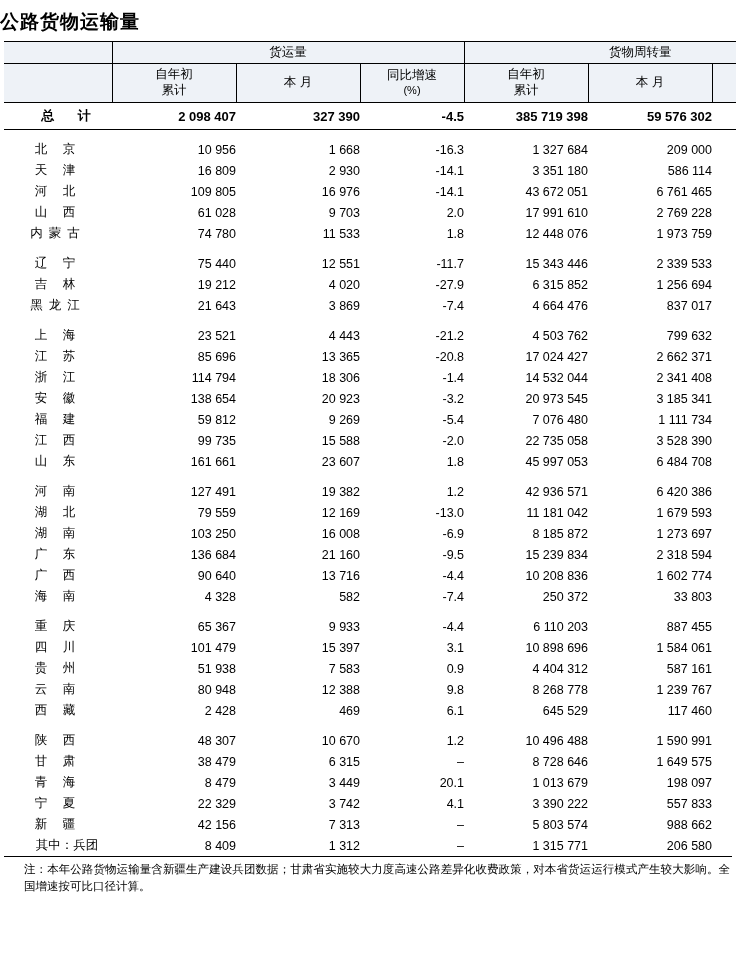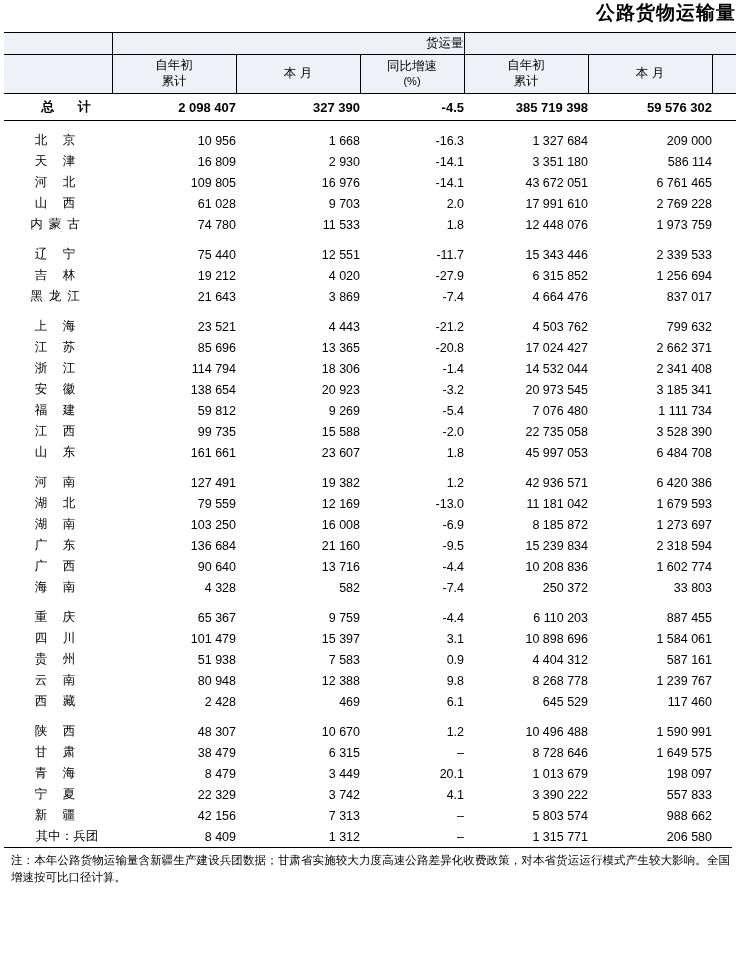--- a/index.html
+++ b/index.html
@@ -15,24 +15,25 @@
     position: relative;
     overflow: hidden;
   }
   #page {
     width: 736px;
     height: 978px;
     position: relative;
     box-sizing: border-box;
   }
   .title {
-    text-align: right;
+    text-align: left;
     font-size: 19px;
     font-weight: bold;
     letter-spacing: 1px;
+    padding-top: 9px;
     padding-bottom: 6px;
   }
   .unit {
     text-align: right;
     font-size: 11.5px;
     padding-right: 6px;
     padding-bottom: 3px;
   }
   table.main {
     border-collapse: collapse;
@@ -44,21 +45,21 @@
   table.main th, table.main td {
     padding: 0;
     margin: 0;
   }
   .hdr-row th {
     border-top: 1.2px solid #000;
     border-bottom: 1px solid #000;
     background: #eef2f7;
     font-weight: normal;
     font-size: 12.5px;
-    text-align: right;
+    text-align: center;
     height: 21px;
     vertical-align: middle;
   }
   .hdr-row2 th {
     border-bottom: 1px solid #000;
     background: #eef2f7;
     font-weight: normal;
     font-size: 12.5px;
     text-align: center;
     vertical-align: middle;
@@ -111,21 +112,21 @@
   td.num.totalnum, td.pct.totalpct {
     font-weight: bold;
   }
   .bottom-line {
     border-top: 1px solid #000;
     margin: 0 4px;
   }
   .note {
     font-size: 11.5px;
     line-height: 1.45;
-    padding: 4px 6px 0 11px;
+    padding: 4px 6px 0 24px;
     text-align: justify;
   }
 </style>
 </head>
 <body>
 
 <div id="page">
 
   <div class="title">公路货物运输量</div>
 
@@ -362,21 +363,21 @@
           <td class="num">4 328</td>
           <td class="num">582</td>
           <td class="pct">-7.4</td>
           <td class="num">250 372</td>
           <td class="num">33 803</td>
           <td class="pct">-8.5</td>
         </tr>
         <tr class="data-row gap">
           <td class="region">重  庆</td>
           <td class="num">65 367</td>
-          <td class="num">9 759</td>
+          <td class="num">9 933</td>
           <td class="pct">-4.4</td>
           <td class="num">6 110 203</td>
           <td class="num">887 455</td>
           <td class="pct">-8.1</td>
         </tr>
         <tr class="data-row">
           <td class="region">四  川</td>
           <td class="num">101 479</td>
           <td class="num">15 397</td>
           <td class="pct">3.1</td>

